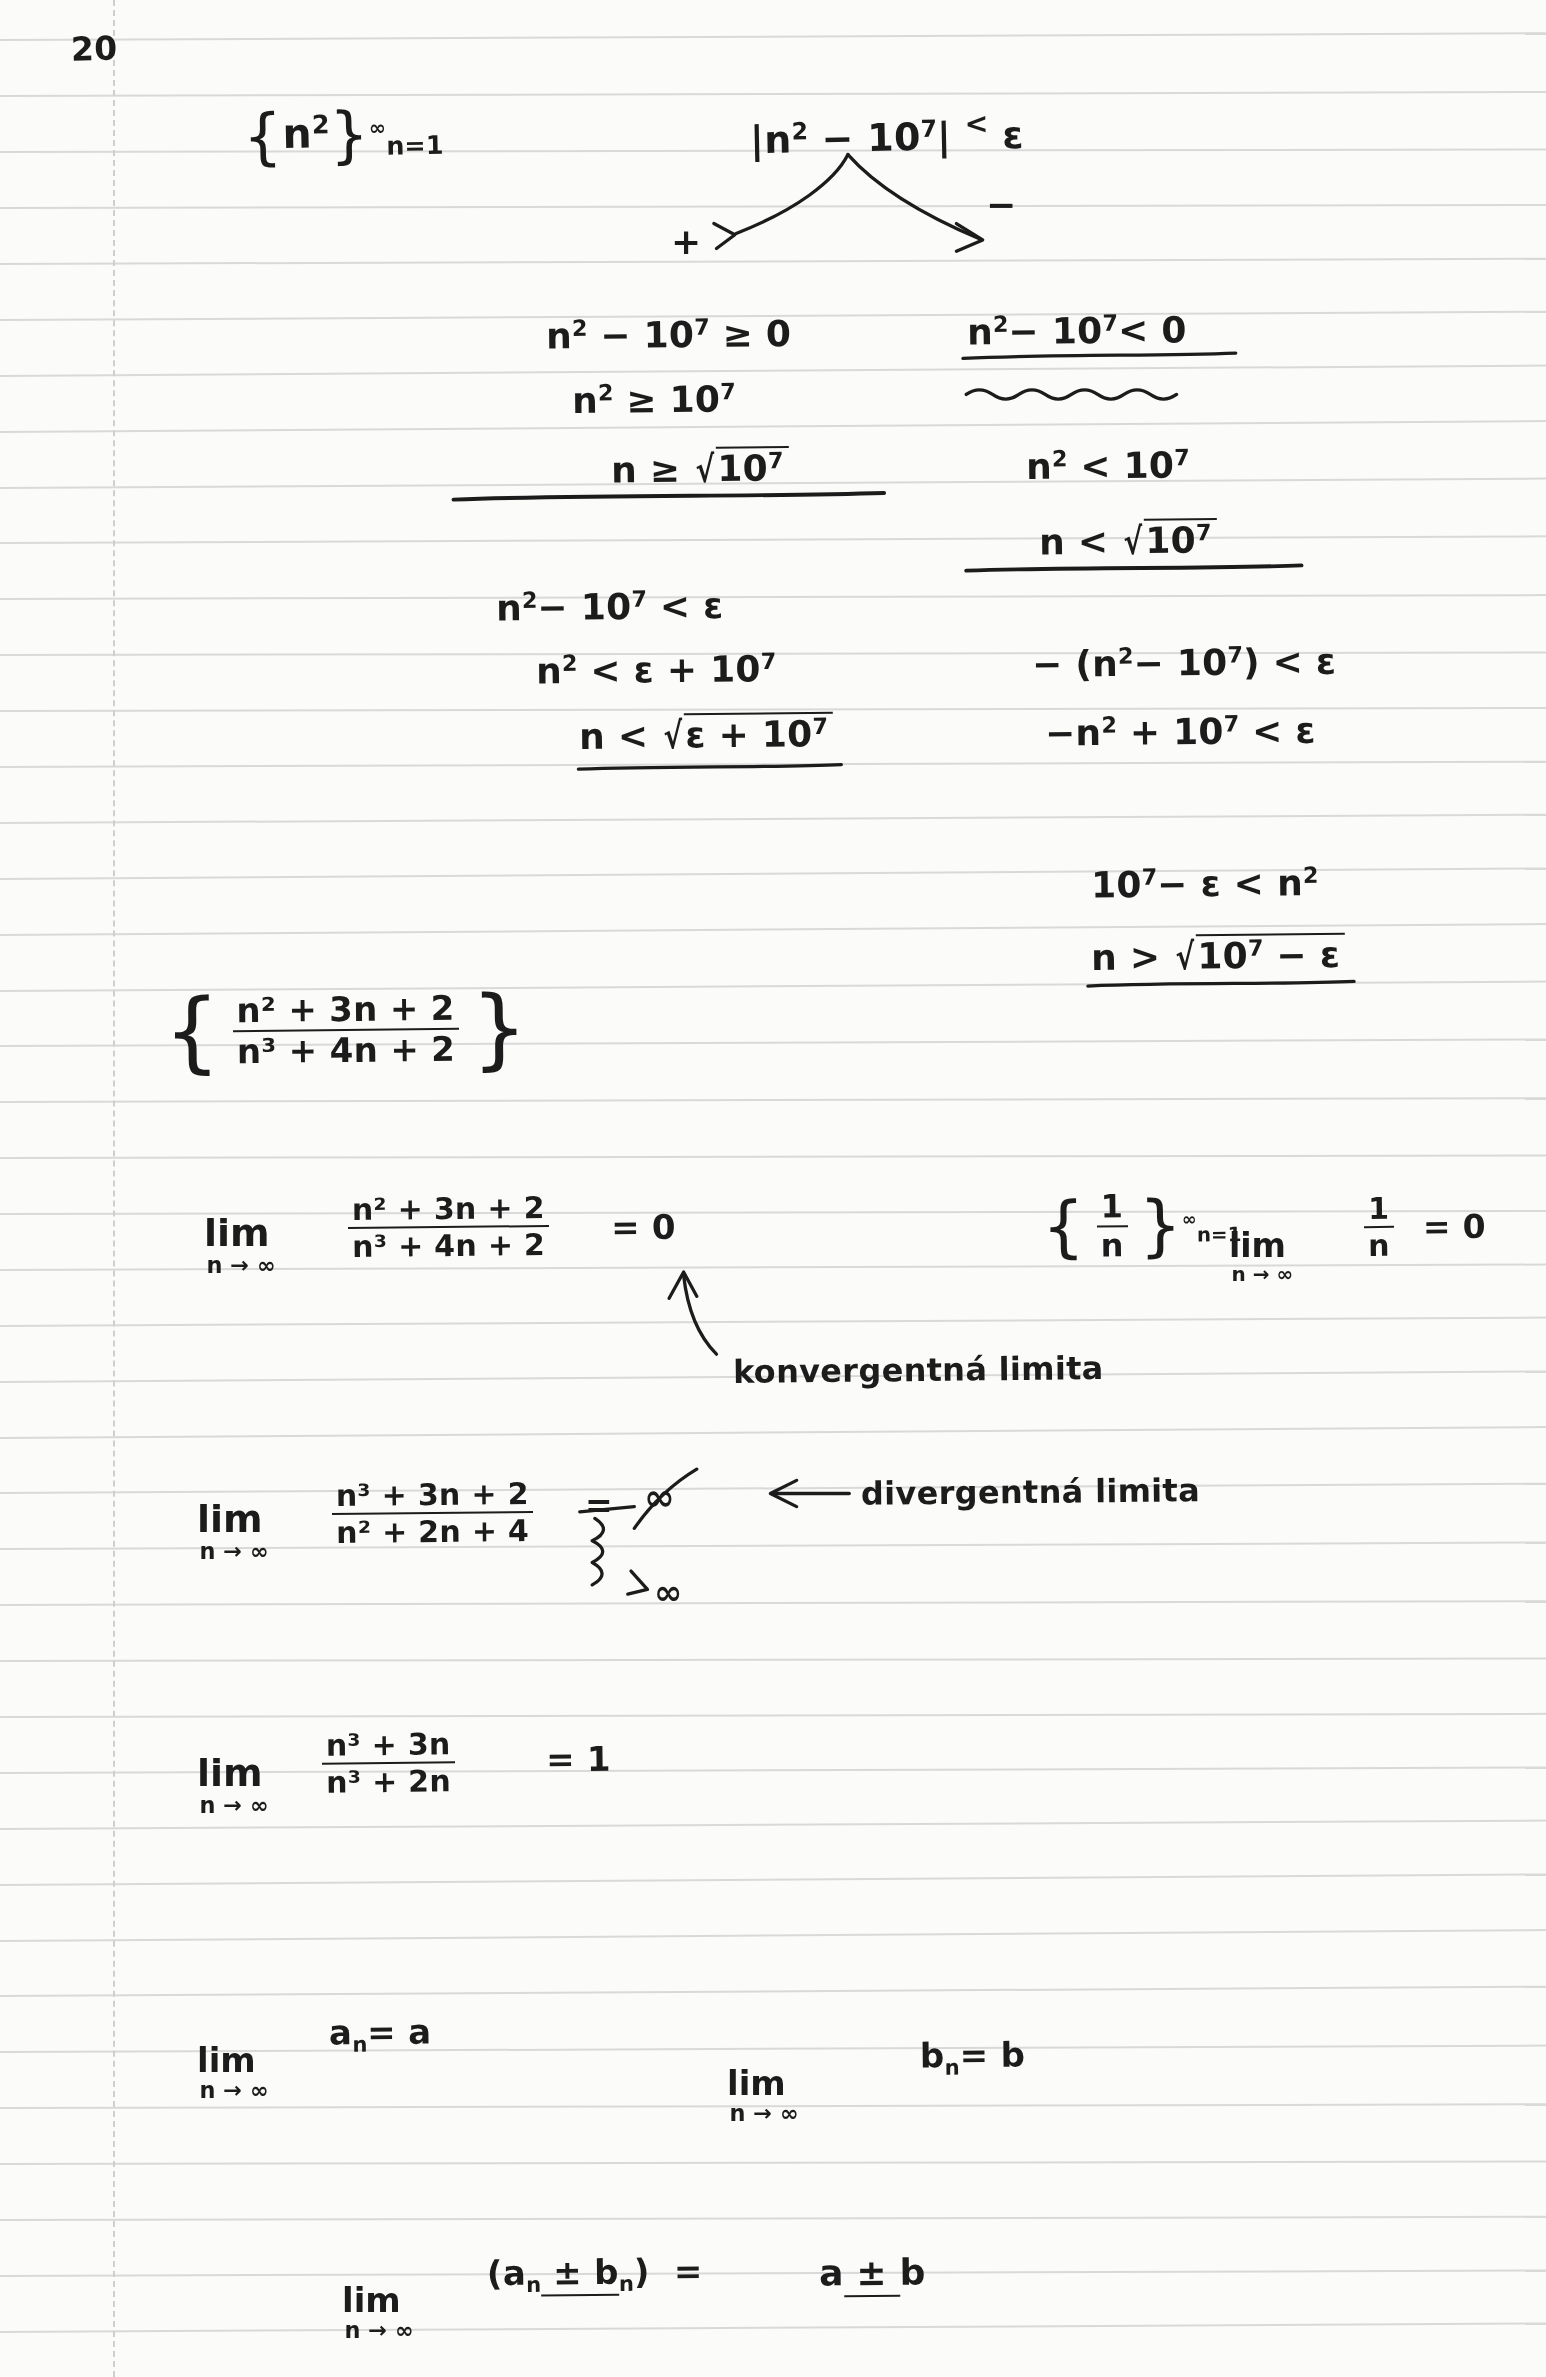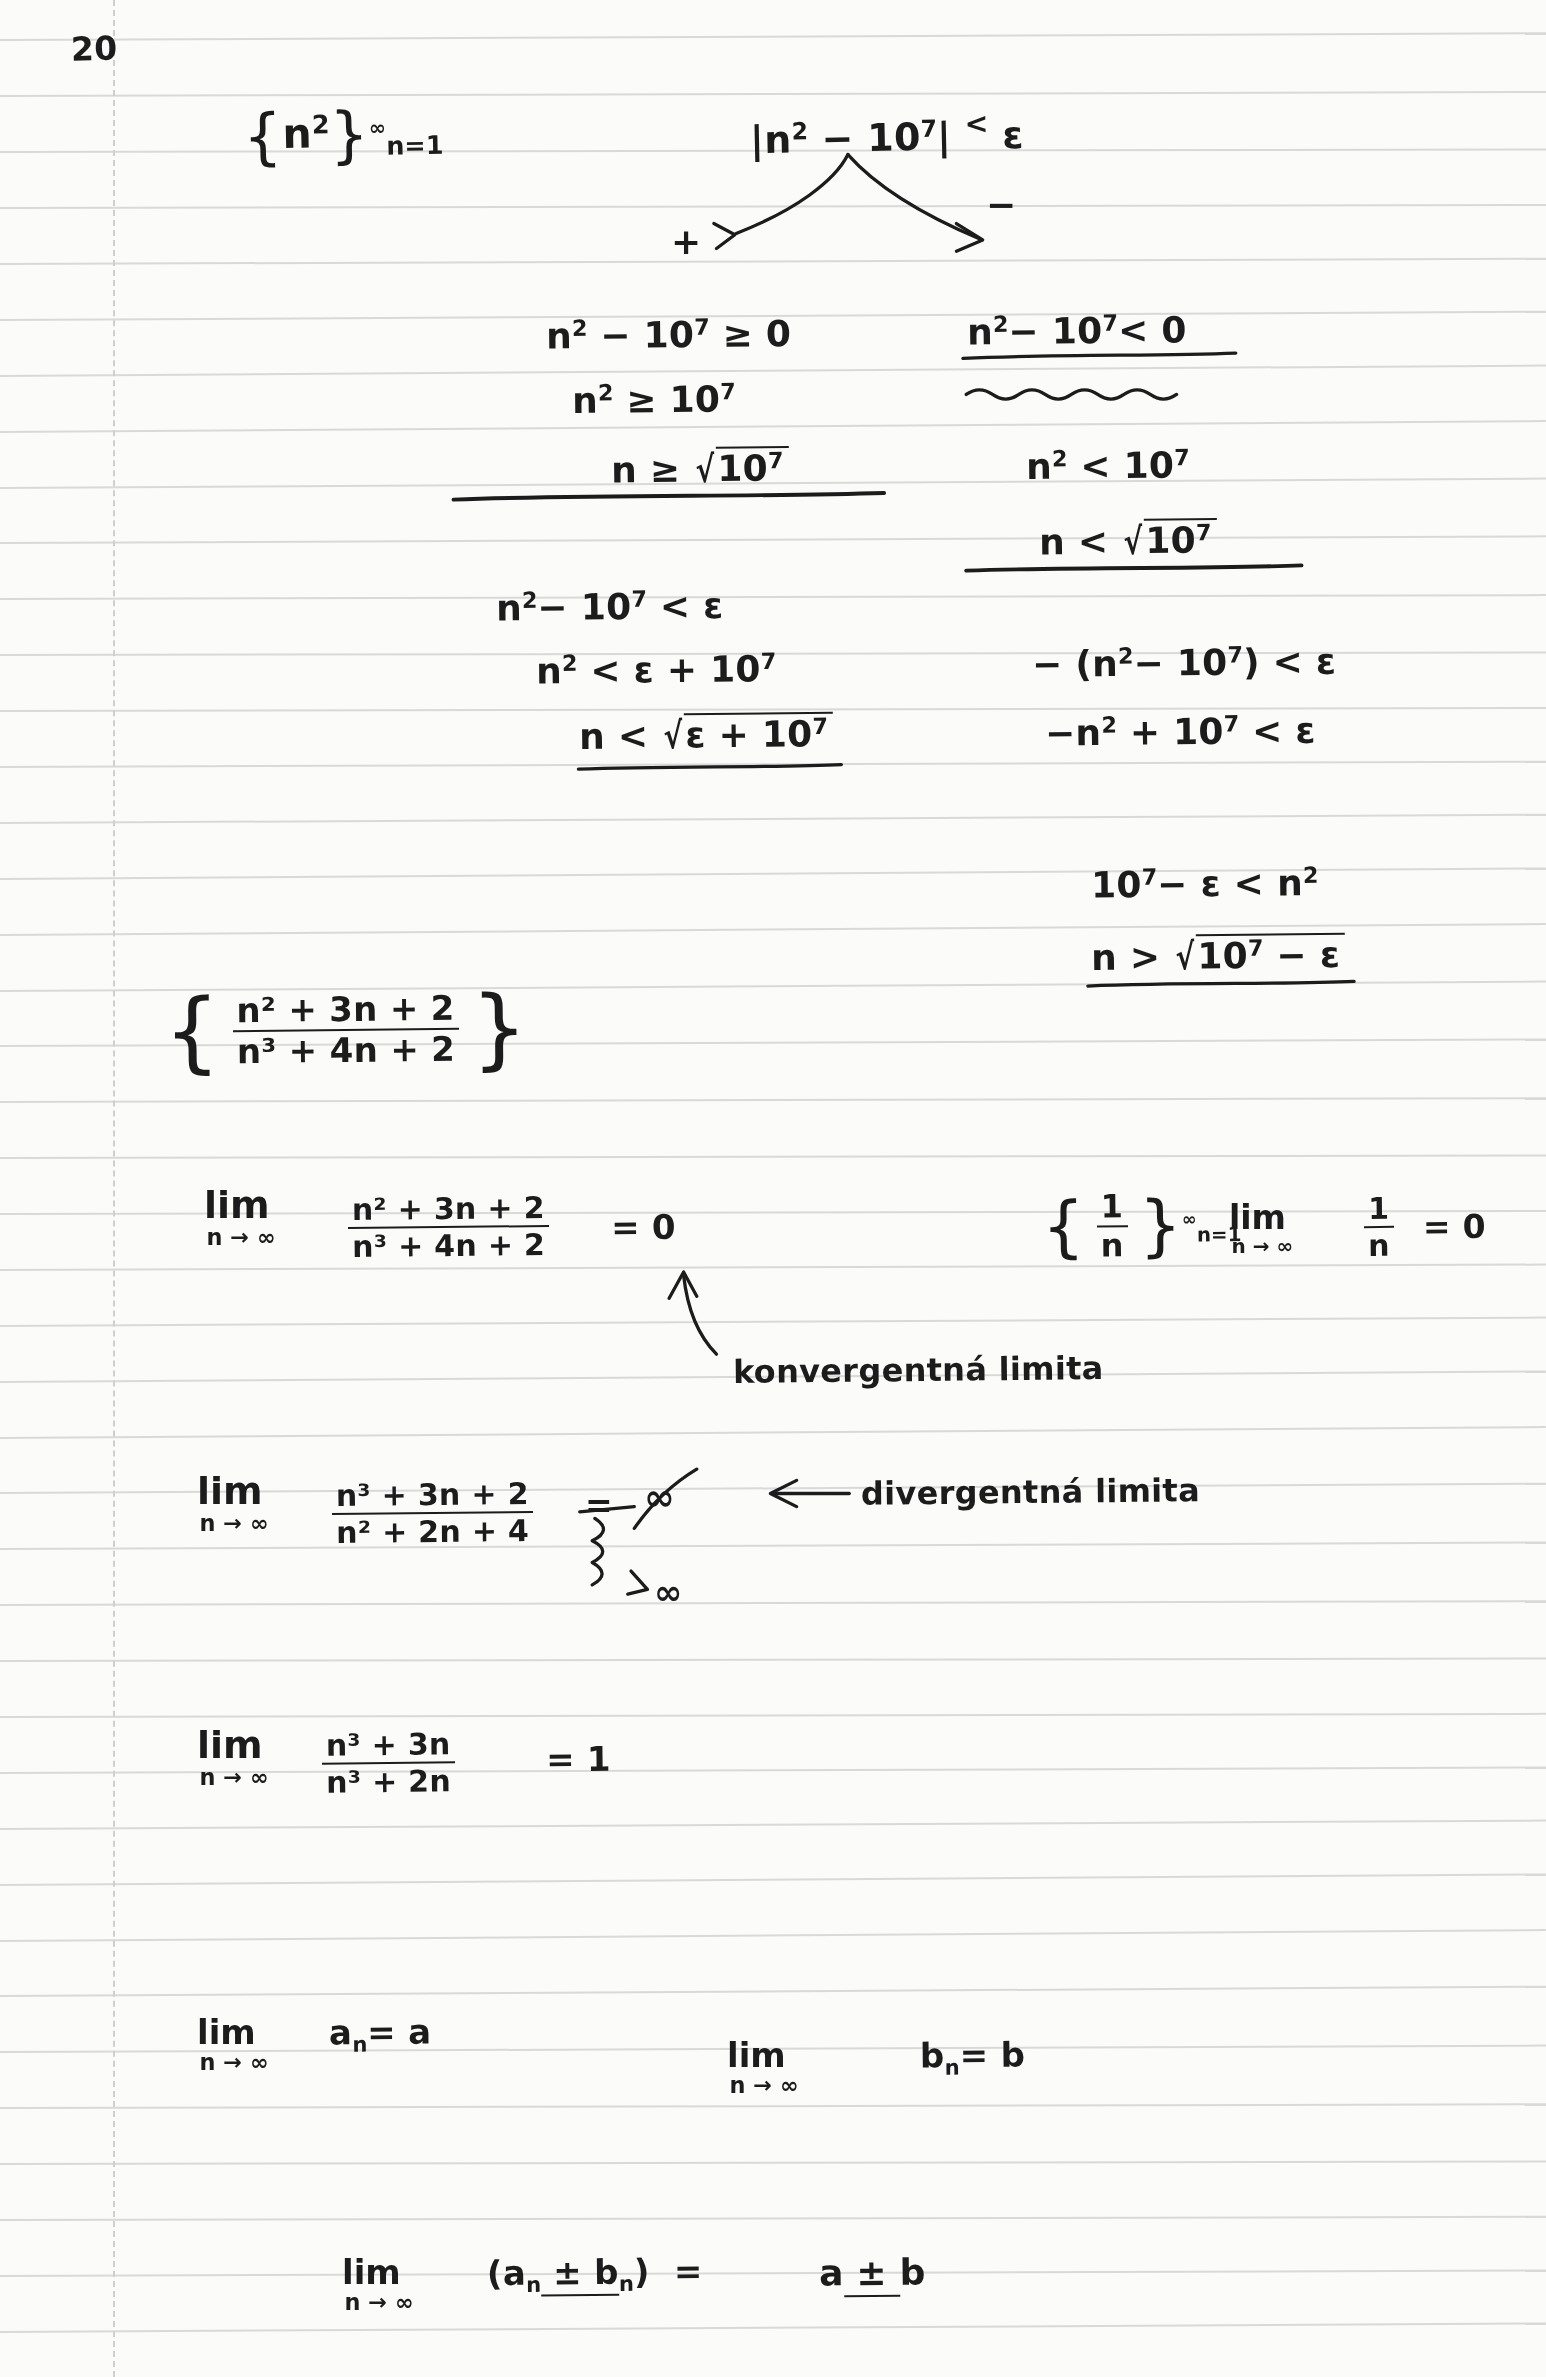--- a/index.html
+++ b/index.html
@@ -95,20 +95,21 @@
   .limblock {
     position: absolute;
     color: #1c1c1c;
     font-family: "DejaVu Sans", sans-serif;
     font-weight: 600;
     white-space: nowrap;
   }
   .limblock .op {
     display: block;
     font-size: 38px;
+    margin-top: 28px;
   }
   .limblock .under {
     display: block;
     font-size: 22.4px;
     margin-top: -2.6px;
     margin-left: 2.6px;
   }
   svg.overlay {
     position: absolute;
     left: 0;

